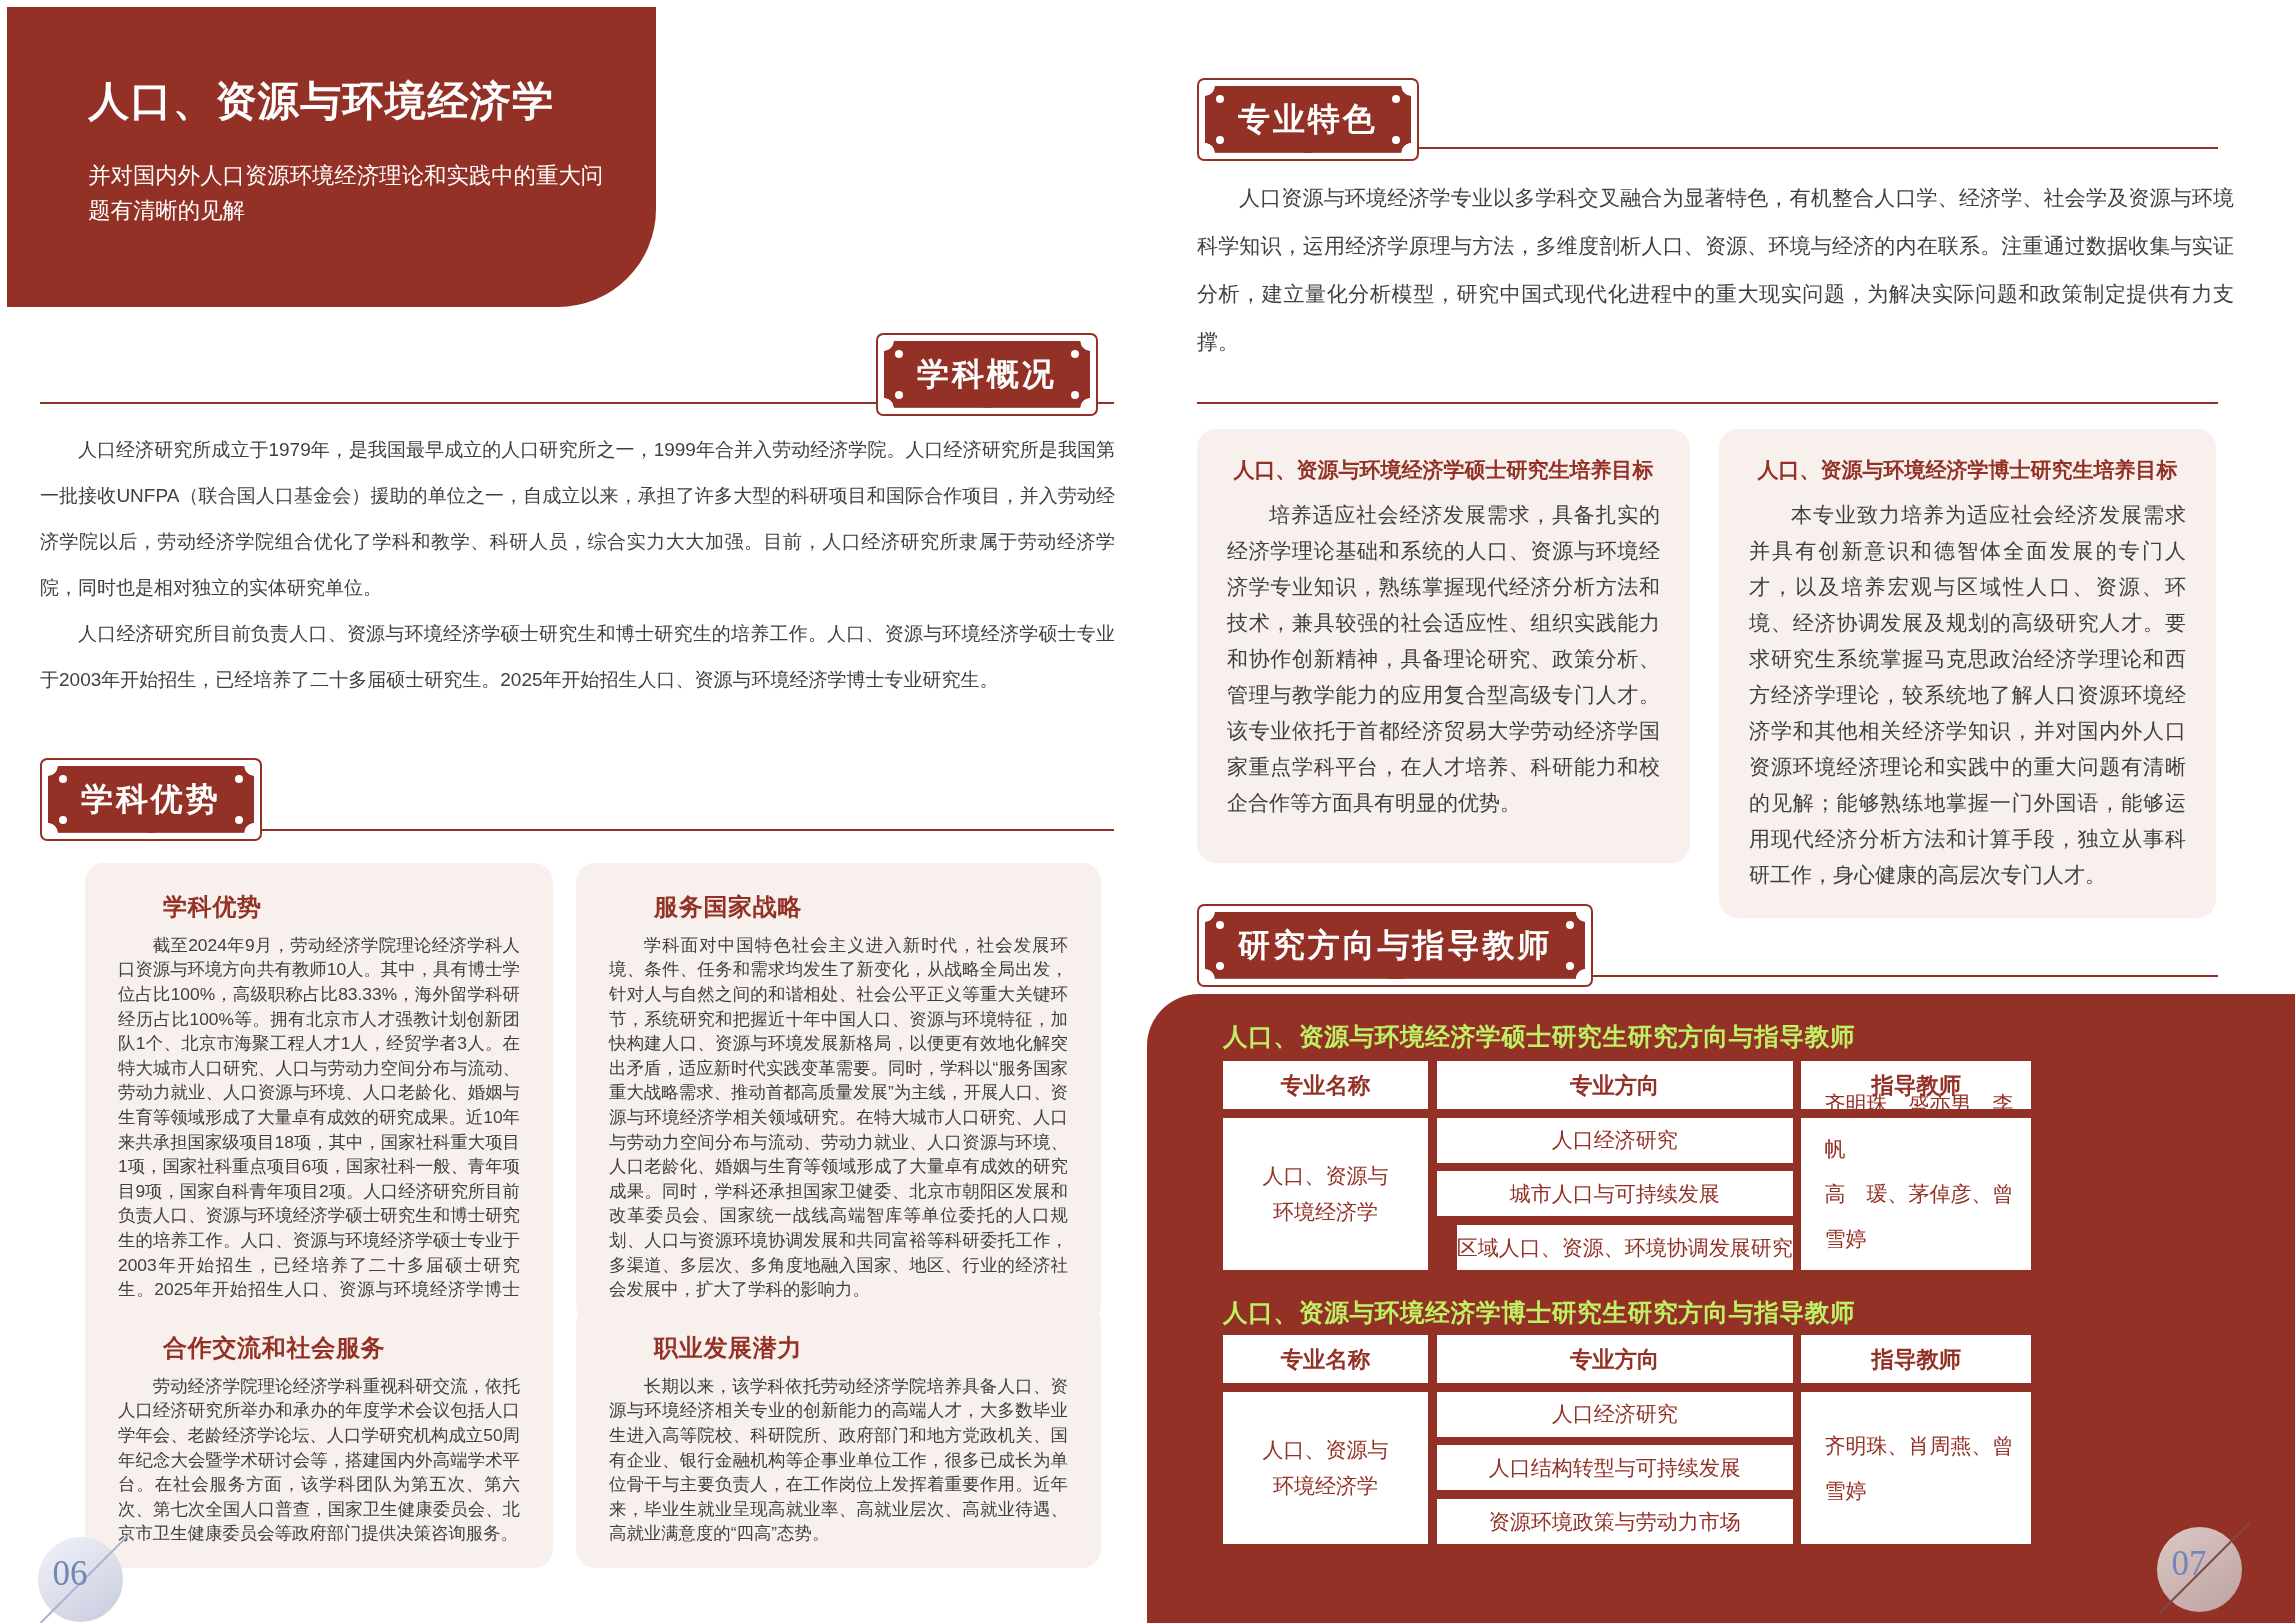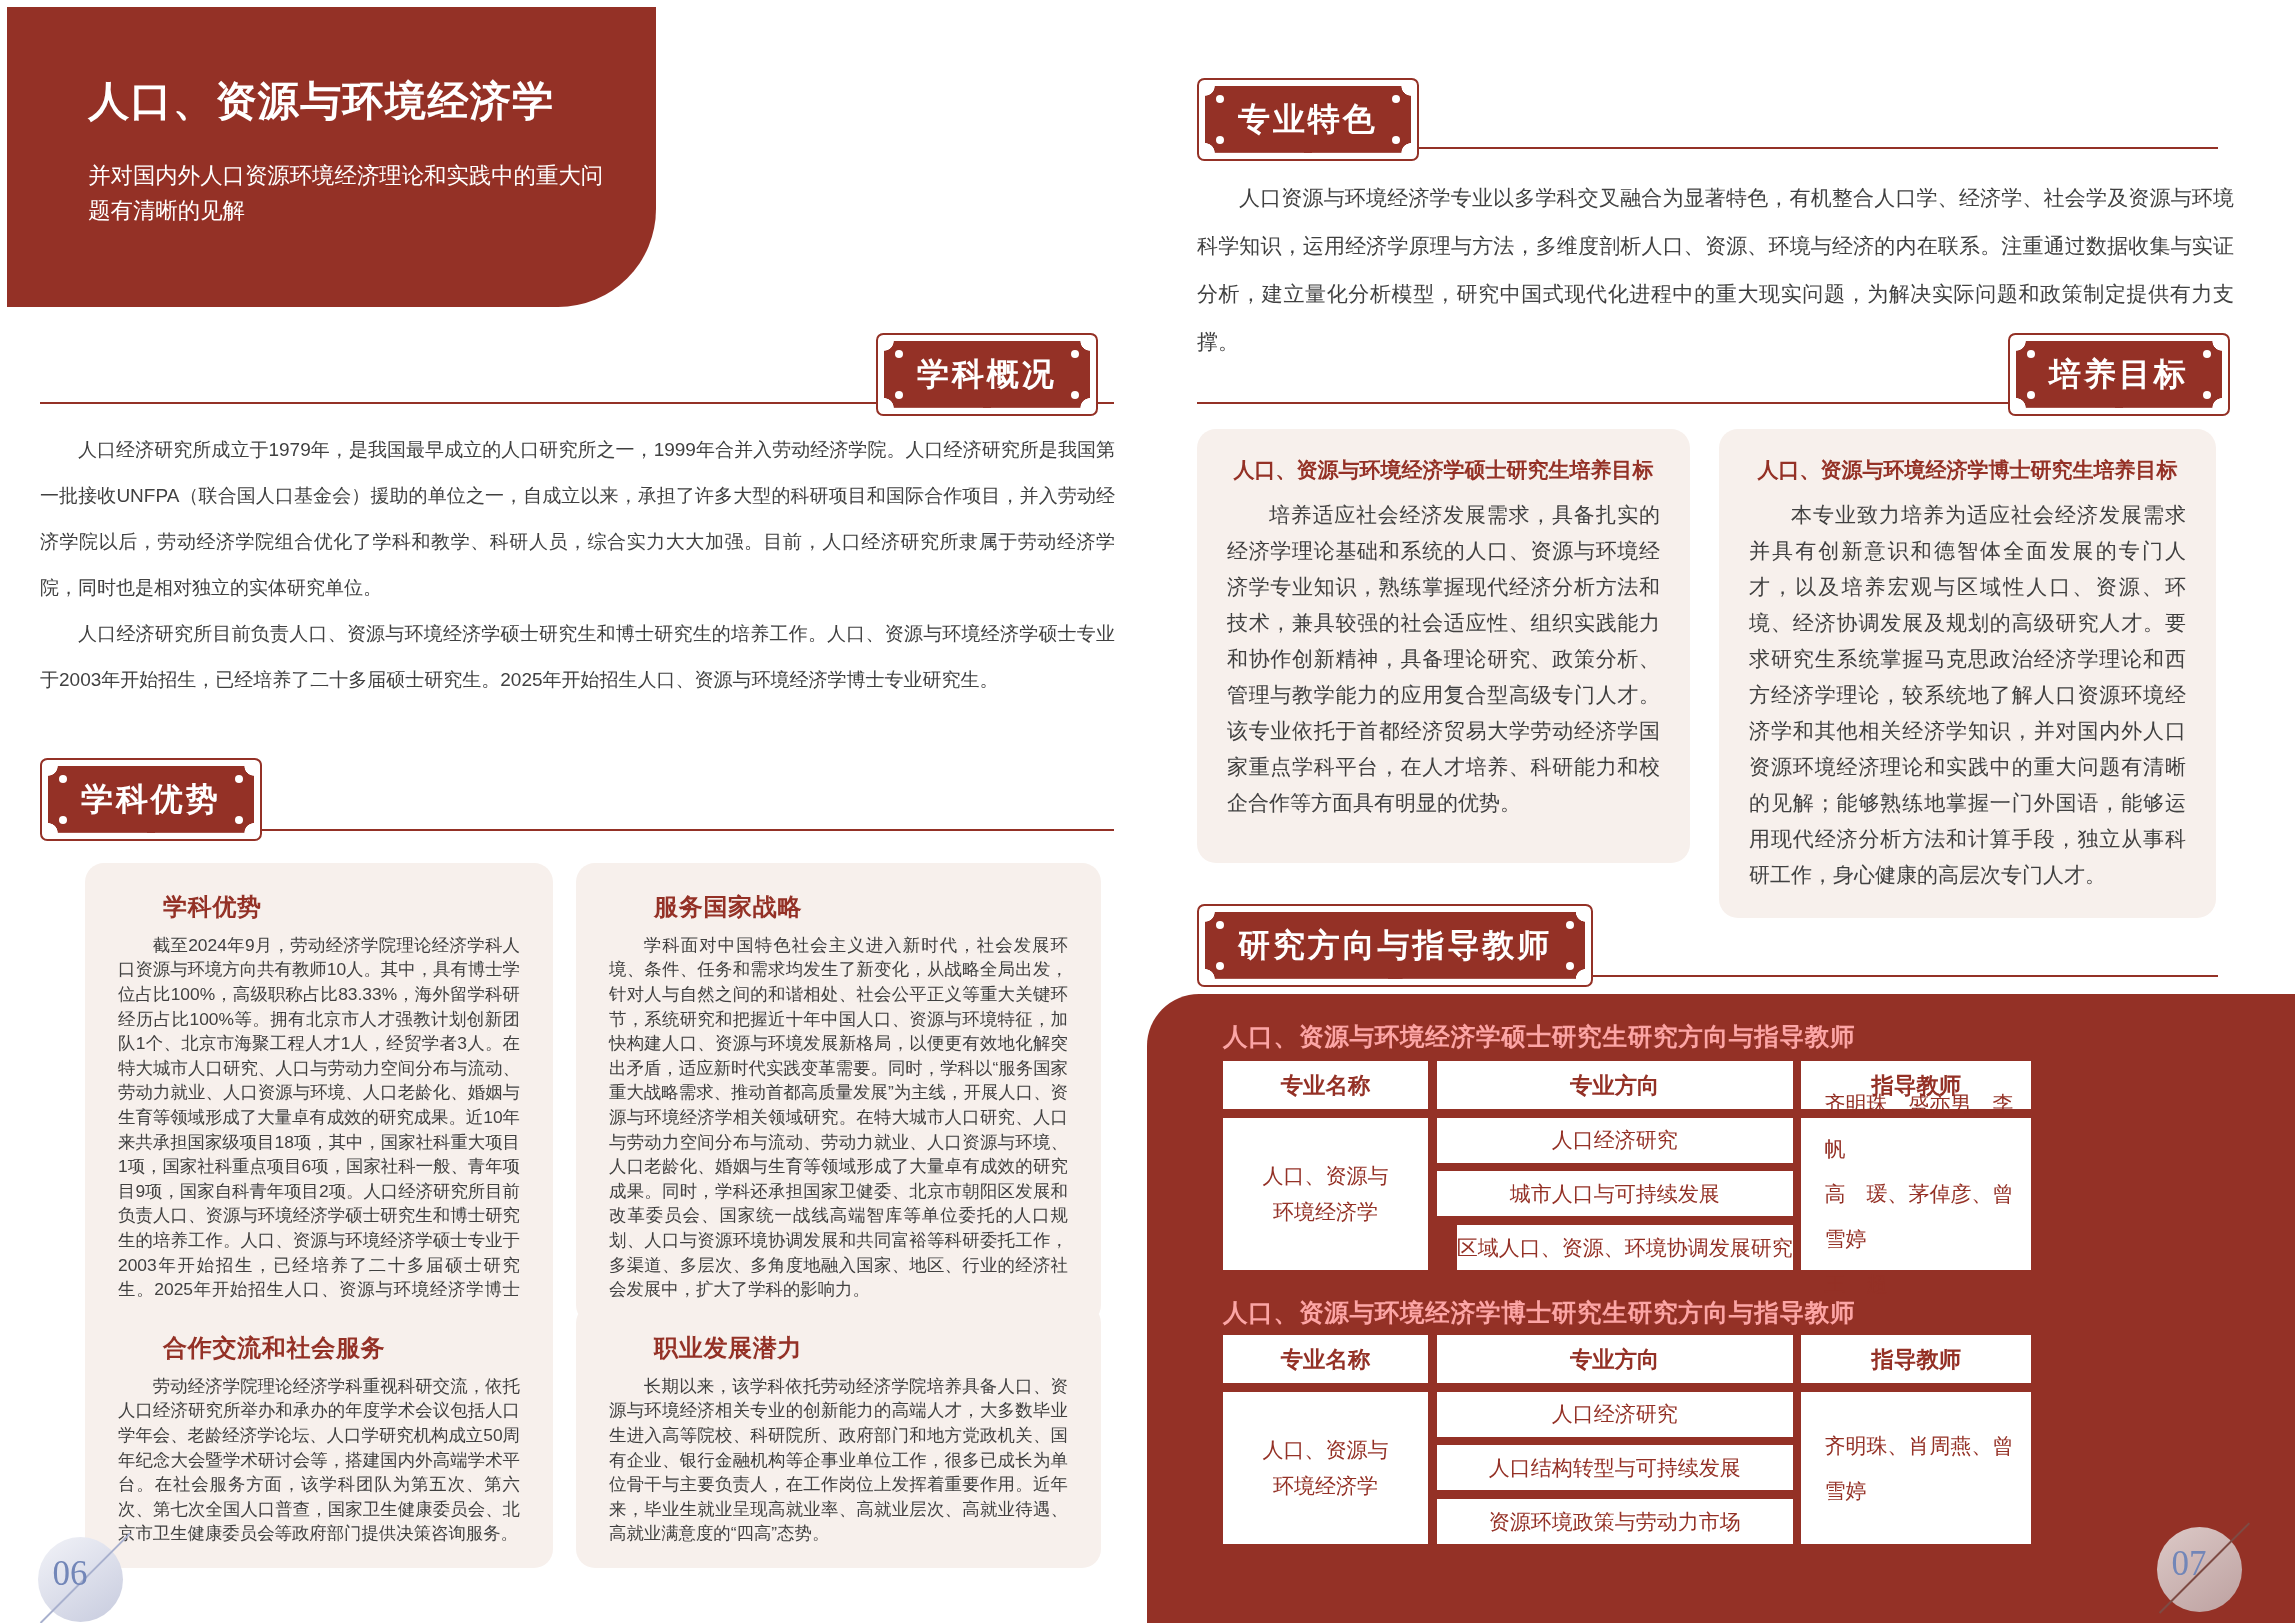--- a/index.html
+++ b/index.html
@@ -54,21 +54,21 @@
   .soft-box h3{margin:5.8px 0 10px 45px;color:var(--red);font-size:24px;font-weight:700;letter-spacing:0.7px;}
   .soft-box .txt{color:var(--ink);font-size:17.4px;line-height:24.6px;text-align:justify;text-indent:2em;}
   .goal-box{padding:24.6px 30px;}
   .goal-box h3{margin:2.9px 0 13px 0;text-align:center;font-size:21px;letter-spacing:0;}
   .goal-box .txt{font-size:21px;line-height:36px;}
   
   .panel{
     position:absolute;left:1147px;top:994px;width:1148px;height:629px;
     background:var(--red);border-radius:52px 0 0 0;z-index:0;
   }
-  .panel-title{position:absolute;color:#fca5a5;font-weight:700;font-size:24.6px;letter-spacing:0.7px;}
+  .panel-title{position:absolute;color:#bef264;font-weight:700;font-size:24.6px;letter-spacing:0.7px;}
   .rtable{
     position:absolute;display:grid;
     grid-template-columns:205px 356px 230px;
     grid-template-rows:48px 45px 45px 45px;
     gap:8.7px;
   }
   .cell{
     background:#ffffff;color:var(--red);
     display:flex;align-items:center;justify-content:center;
     text-align:center;font-size:21px;
@@ -153,29 +153,20 @@
       <i class="bdot bl"></i>
         <i class="bdot br"></i>
       <span>专业特色</span>
     </div>
   </div>
   <div class="paras" style="left:1197px;top:174px;width:1037px;font-size:21px;line-height:48px;">
     <p>人口资源与环境经济学专业以多学科交叉融合为显著特色，有机整合人口学、经济学、社会学及资源与环境科学知识，运用经济学原理与方法，多维度剖析人口、资源、环境与经济的内在联系。注重通过数据收集与实证分析，建立量化分析模型，研究中国式现代化进程中的重大现实问题，为解决实际问题和政策制定提供有力支撑。</p>
   </div>
 
   <div class="rule" style="left:1197px;top:402px;width:1021px;"></div>
-  <div class="badge" style="left:2008px;top:333px;">
-    <div class="badge-inner">
-      <i class="bdot tl"></i>
-        <i class="bdot tr"></i>
-      <i class="bdot bl"></i>
-        <i class="bdot br"></i>
-      <span>培养目标</span>
-    </div>
-  </div>
 
   <div class="soft-box goal-box" style="left:1197px;top:429px;width:493px;min-height:434px;">
     <h3>人口、资源与环境经济学硕士研究生培养目标</h3>
     <div class="txt">培养适应社会经济发展需求，具备扎实的经济学理论基础和系统的人口、资源与环境经济学专业知识，熟练掌握现代经济分析方法和技术，兼具较强的社会适应性、组织实践能力和协作创新精神，具备理论研究、政策分析、管理与教学能力的应用复合型高级专门人才。该专业依托于首都经济贸易大学劳动经济学国家重点学科平台，在人才培养、科研能力和校企合作等方面具有明显的优势。</div>
   </div>
   <div class="soft-box goal-box" style="left:1719px;top:429px;width:497px;min-height:434px;">
     <h3>人口、资源与环境经济学博士研究生培养目标</h3>
     <div class="txt">本专业致力培养为适应社会经济发展需求并具有创新意识和德智体全面发展的专门人才，以及培养宏观与区域性人口、资源、环境、经济协调发展及规划的高级研究人才。要求研究生系统掌握马克思政治经济学理论和西方经济学理论，较系统地了解人口资源环境经济学和其他相关经济学知识，并对国内外人口资源环境经济理论和实践中的重大问题有清晰的见解；能够熟练地掌握一门外国语，能够运用现代经济分析方法和计算手段，独立从事科研工作，身心健康的高层次专门人才。</div>
   </div>
 

